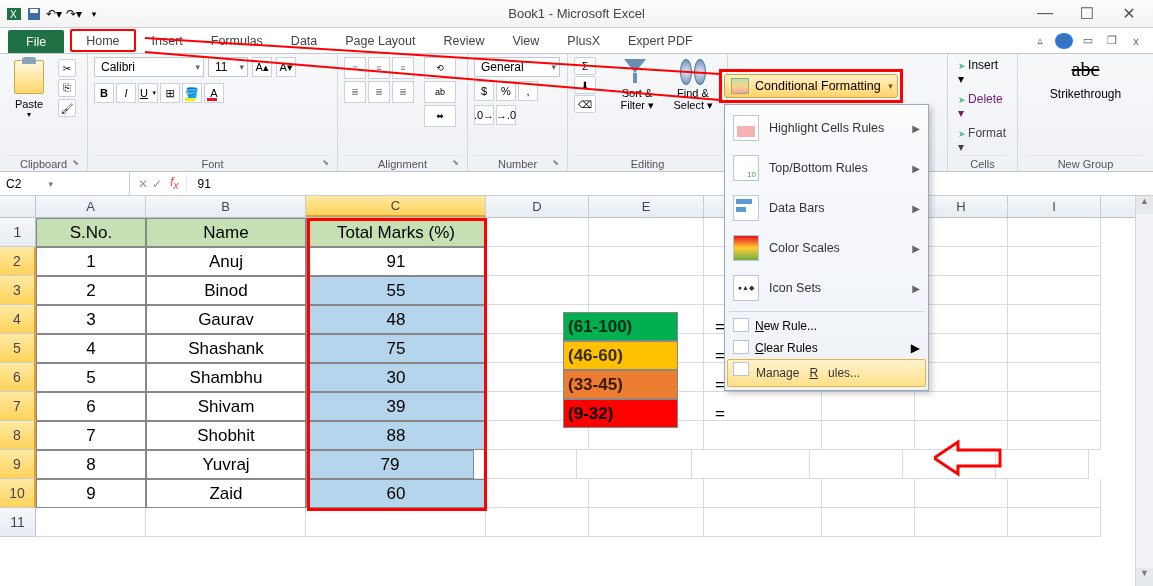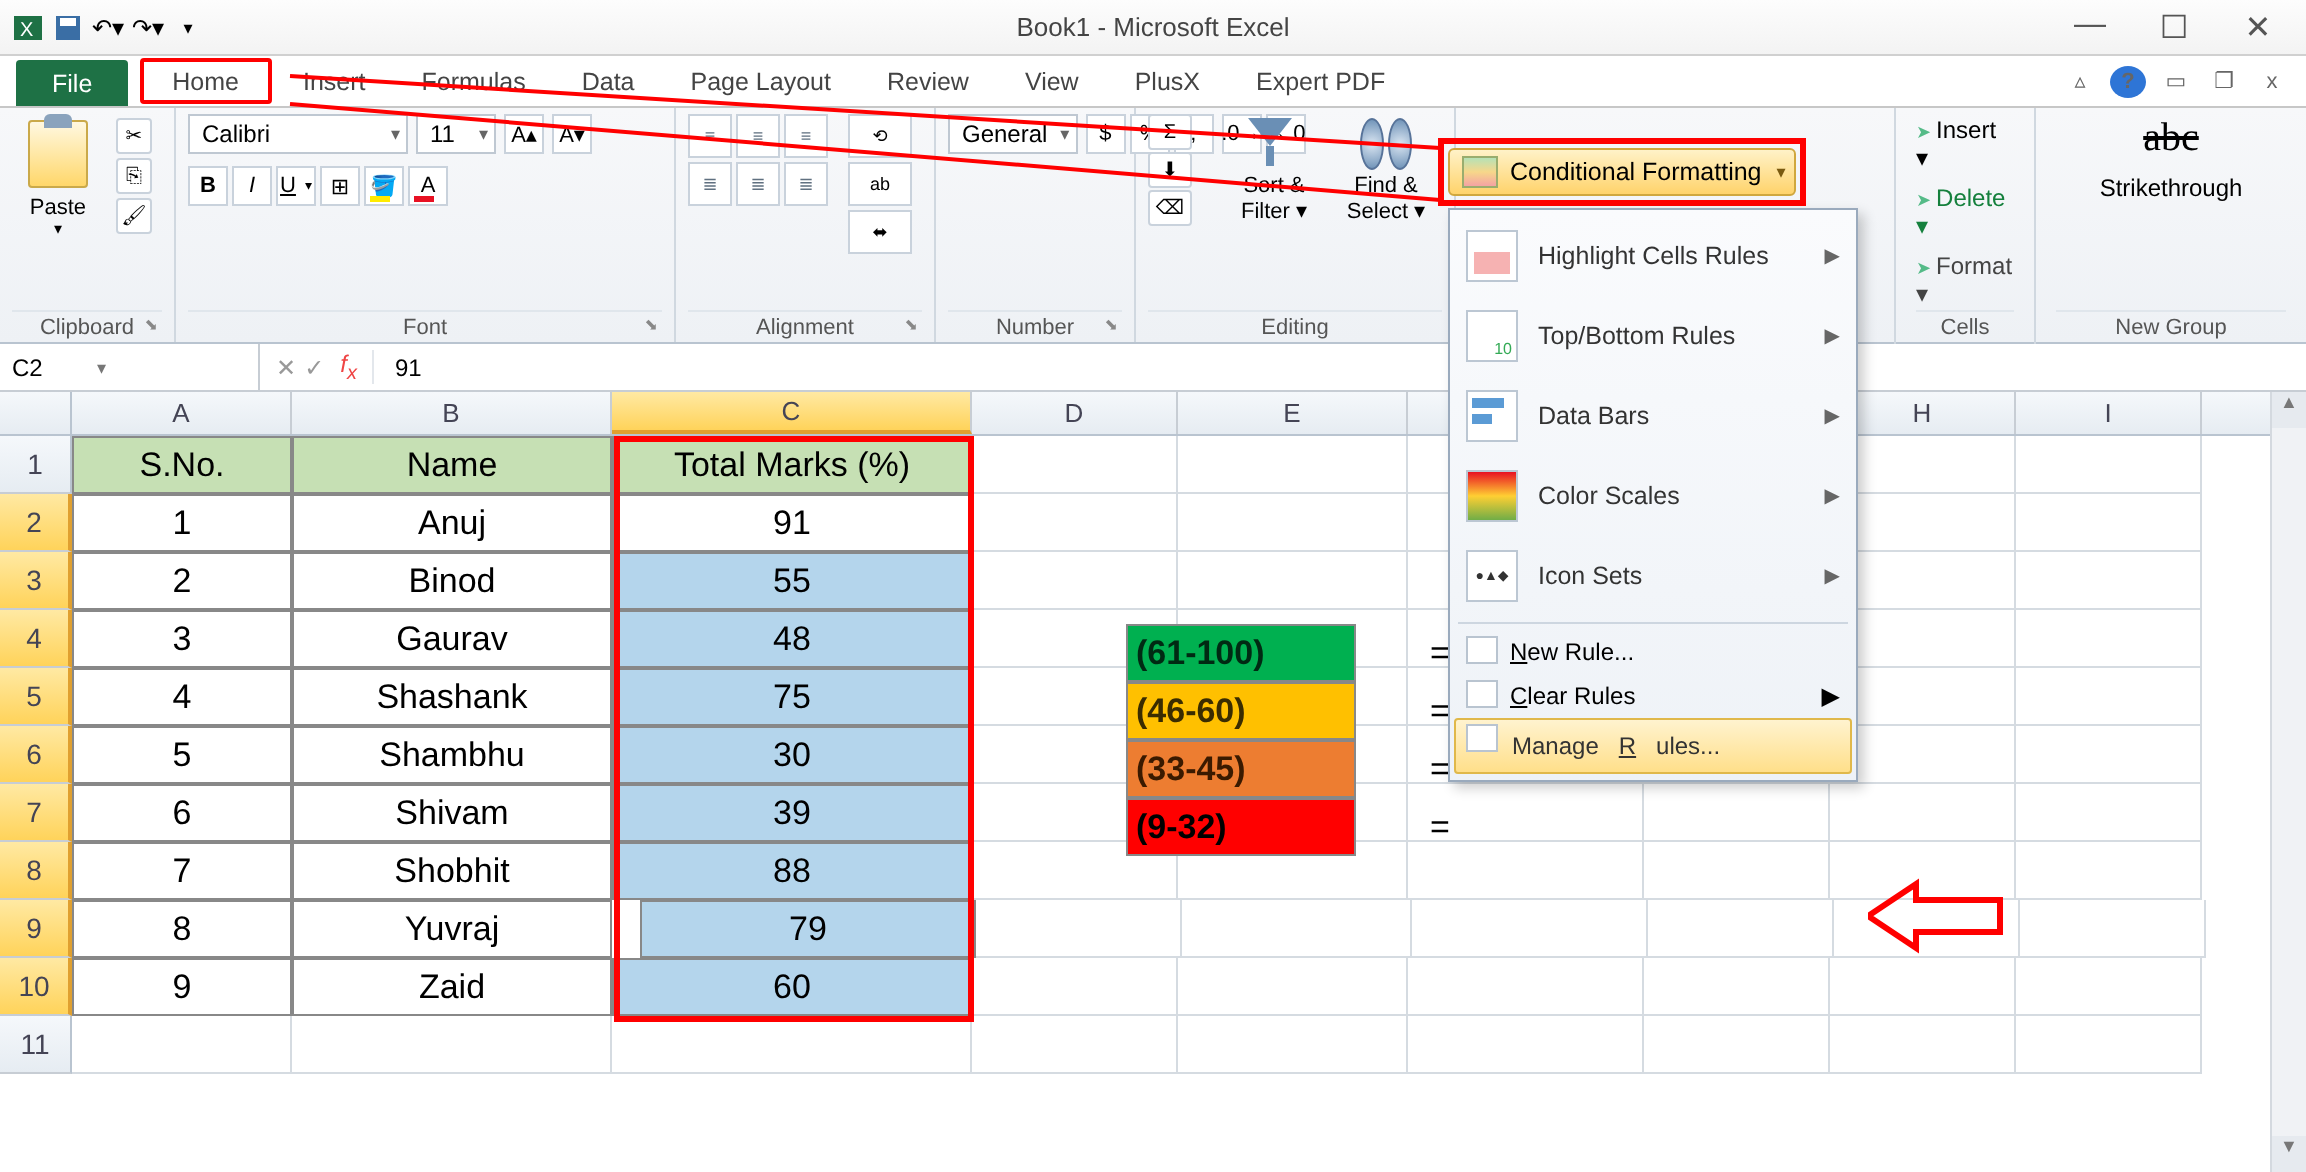--- a/index.html
+++ b/index.html
@@ -56,21 +56,21 @@
 .fill-ic .bar { position: absolute; bottom: 1px; left: 2px; right: 6px; height: 3px; background: #ffeb00; }
 .fontcolor-ic .bar { position: absolute; bottom: 1px; left: 2px; right: 6px; height: 3px; background: #e81123; }
 
 
 .align-grid { display: grid; grid-template-columns: repeat(3, 22px); grid-auto-rows: 22px; gap: 2px; }
 .align-cell { border: 1px solid #c9d2dc; background: #fff; display: flex; align-items: center; justify-content: center; font-size: 9px; color: #607080; }
 .align-side { display: flex; flex-direction: column; gap: 2px; margin-left: 4px; }
 .wrap-btn, .merge-btn { width: 32px; height: 22px; border: 1px solid #c9d2dc; background: #fff; display: flex; align-items: center; justify-content: center; font-size: 9px; }
 
 
-.num-col { display: flex; flex-direction: row; gap: 4px; }
+.num-col { display: flex; flex-direction: column; gap: 4px; }
 .num-row { display: flex; gap: 2px; }
 
 
 .edit-stack { display: flex; flex-direction: column; gap: 1px; margin-right: 10px; }
 .edit-stack .mini { width: 22px; }
 .edit-big { display: flex; flex-direction: column; align-items: center; width: 50px; }
 .edit-big .icn2 { width: 26px; height: 26px; margin: 2px 0; }
 .funnel { width: 0; height: 0; border-left: 11px solid transparent; border-right: 11px solid transparent; border-top: 14px solid #6a8fb5; position: relative; }
 .funnel::after { content: ""; position: absolute; left: -2px; top: 0px; width: 4px; height: 10px; background: #6a8fb5; }
 .binoc { width: 26px; height: 20px; display: flex; gap: 2px; }
@@ -299,21 +299,21 @@
       </div>
     </div>
     <div class="group-label noarrow">Editing</div>
   </div>
 </div>
 
 <div class="right-groups">
   <div class="rg" style="width:70px;">
     <div class="stk">
       <div>Insert ▾</div>
-      <div style="color:#15803d;">Delete ▾</div>
+      <div style="color:#701a75;">Delete ▾</div>
       <div style="color:#444;">Format ▾</div>
     </div>
     <div class="rg-lbl">Cells</div>
   </div>
   <div class="rg" style="width:136px;">
     <div class="abc">abc</div>
     <div style="text-align:center;font-size:12px;margin-top:6px;">Strikethrough</div>
     <div class="rg-lbl">New Group</div>
   </div>
 </div>
@@ -486,21 +486,21 @@
         <div class="cell " style="width: 115px;"></div>
         <div class="cell " style="width: 118px;"></div>
         <div class="cell " style="width: 93px;"></div>
         <div class="cell " style="width: 93px;"></div>
         <div class="cell " style="width: 93px;"></div>
       </div>
       <div class="row">
         <div class="rh sel">9</div>
         <div class="cell data-a c" style="width: 110px;">8</div>
         <div class="cell data-b c" style="width: 160px;">Yuvraj</div>
-        <div class="cell data-c c" style="width: 168px; margin-left: 14px;">79</div>
+        <div class="cell data-c c" style="width: 168px;">79</div>
         <div class="cell " style="width: 103px;"></div>
         <div class="cell " style="width: 115px;"></div>
         <div class="cell " style="width: 118px;"></div>
         <div class="cell " style="width: 93px;"></div>
         <div class="cell " style="width: 93px;"></div>
         <div class="cell " style="width: 93px;"></div>
       </div>
       <div class="row">
         <div class="rh sel">10</div>
         <div class="cell data-a c" style="width: 110px;">9</div>

